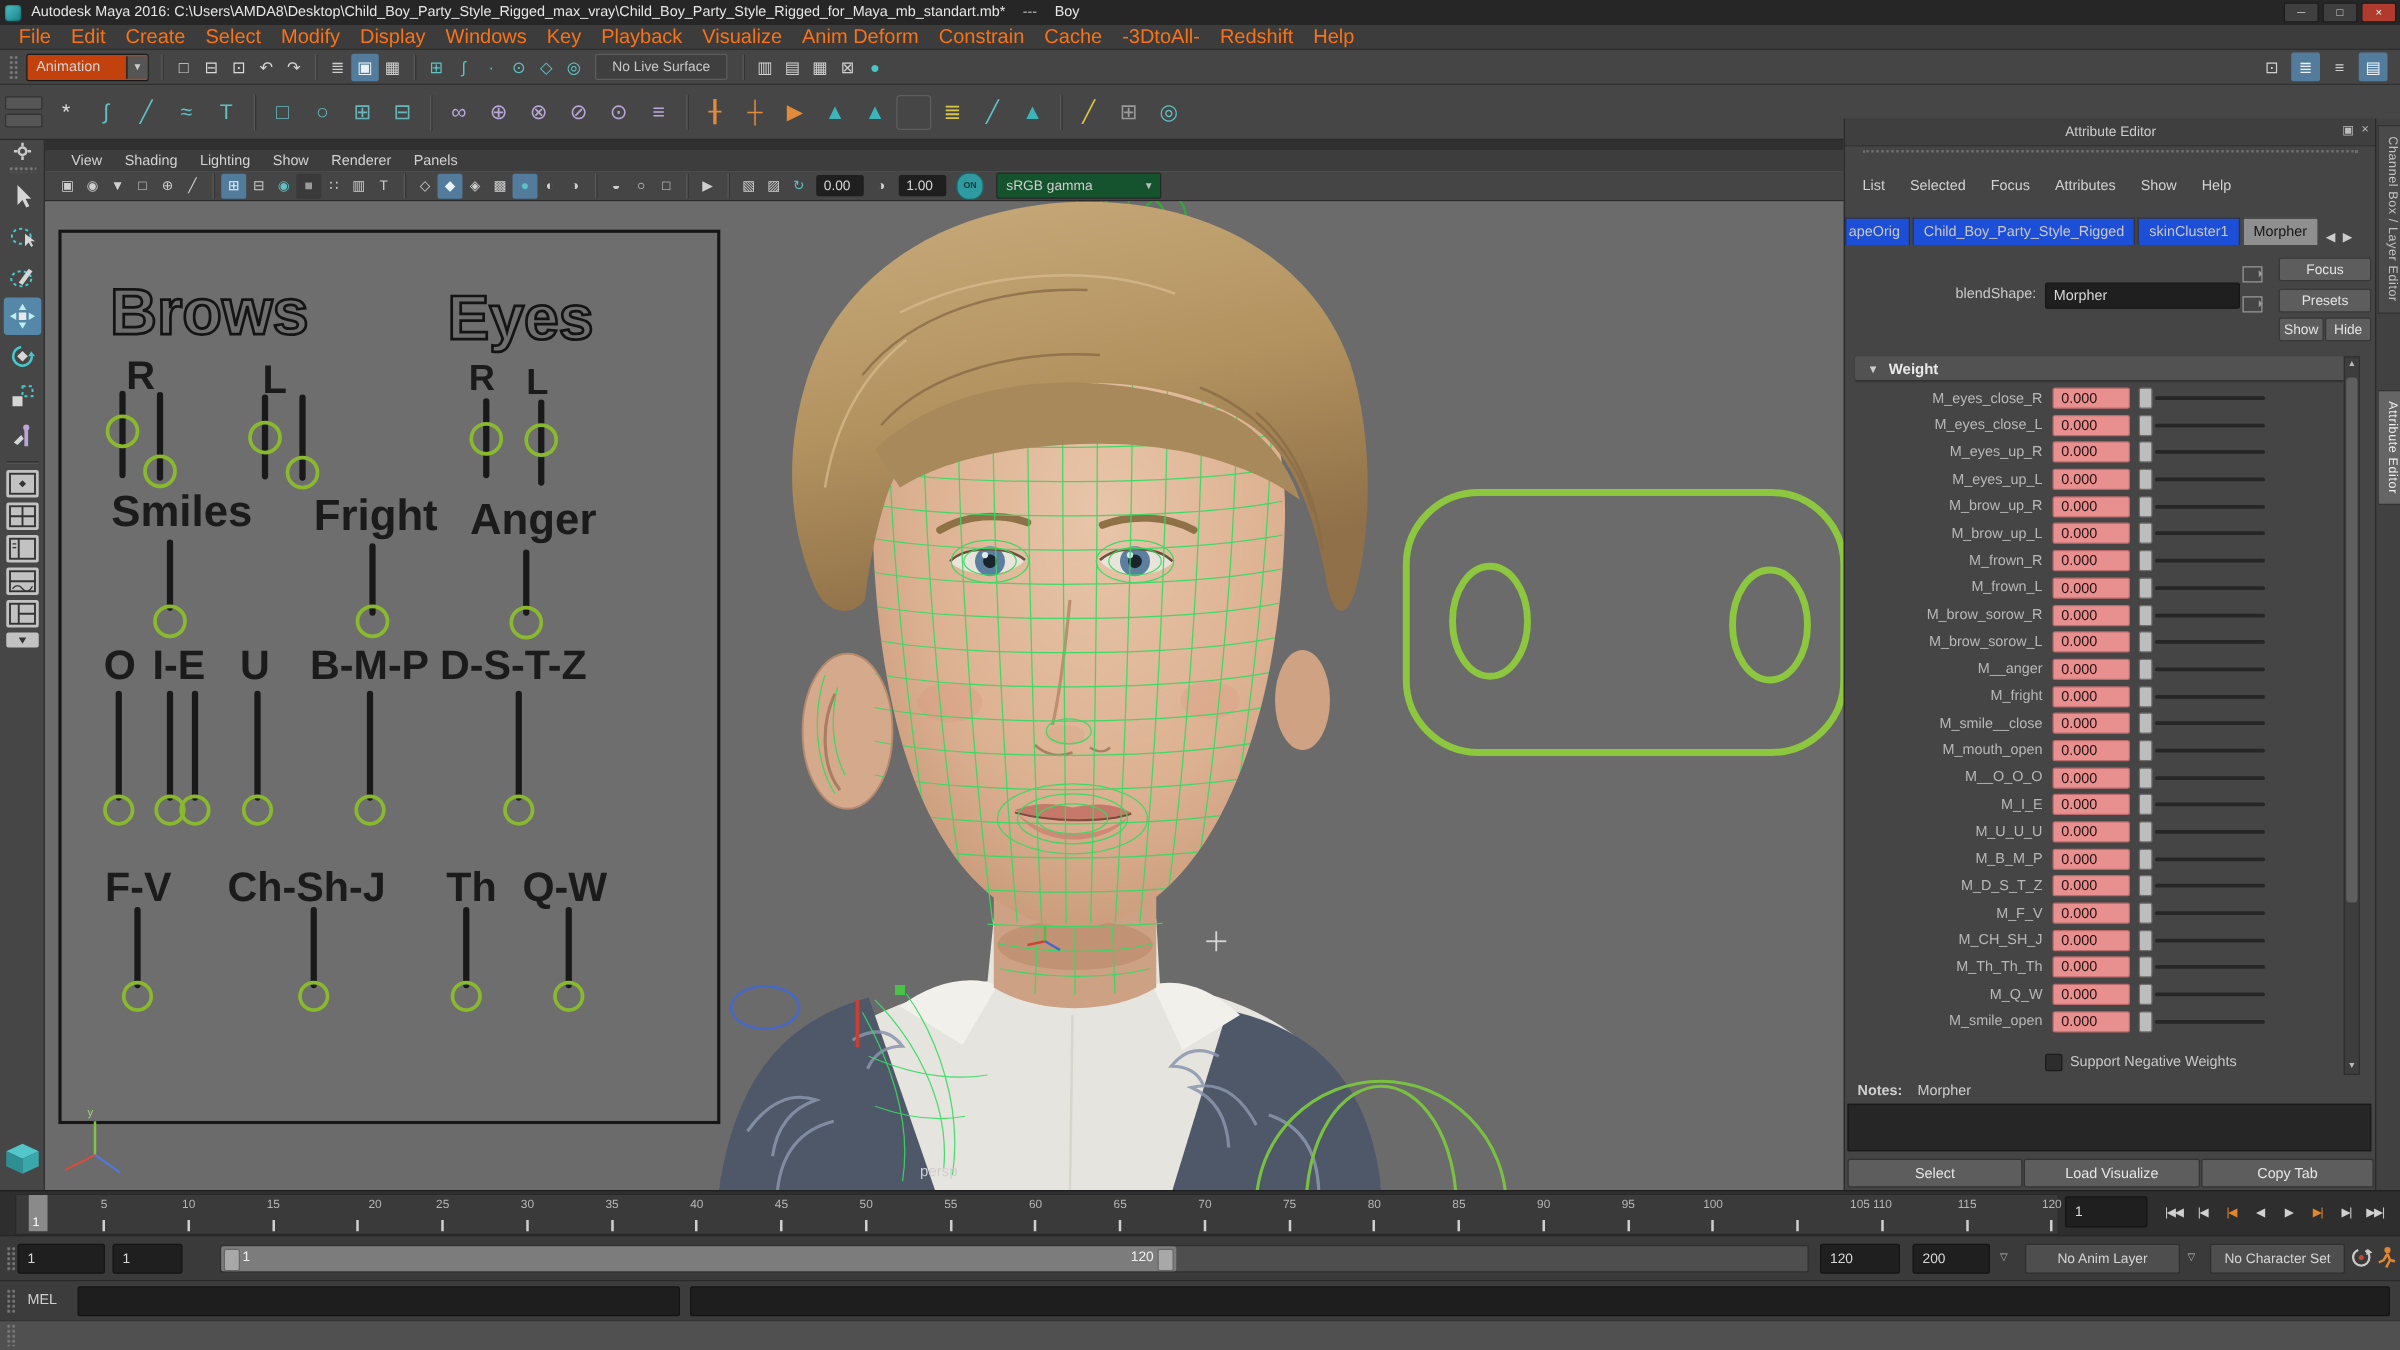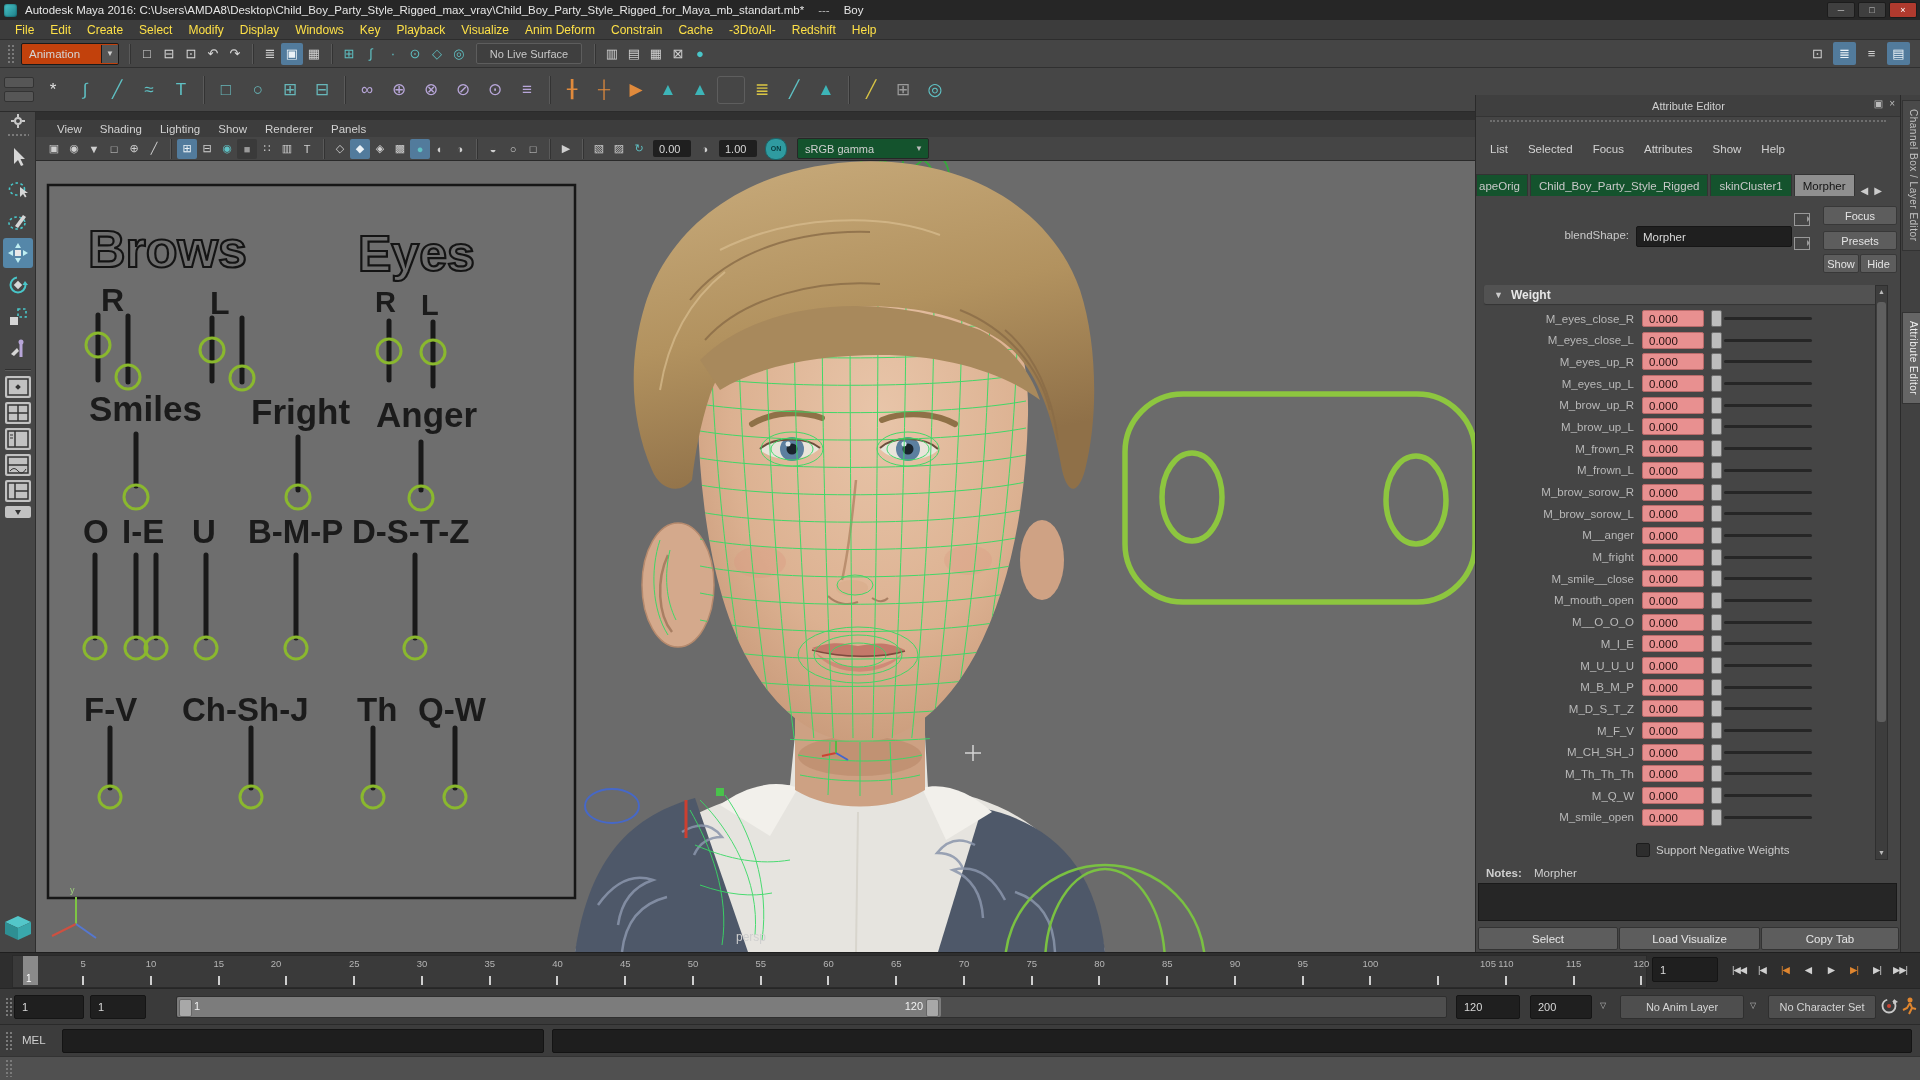--- a/index.html
+++ b/index.html
@@ -12,21 +12,21 @@
   #titlebar .sep-t{margin:0 14px;color:#bbb;font-size:11.5px;}
   .winctl{margin-left:auto;display:flex;gap:3px;padding-right:3px;}
   .winbtn{width:26px;height:14px;background:#3f3f3f;border:1px solid #1c1c1c;color:#ccc;font-size:9px;
           display:flex;align-items:center;justify-content:center;border-radius:2px;}
   .winbtn.close{background:#b03a2e;color:#fff;}
   #maya-logo{width:13px;height:13px;margin-left:4px;border-radius:3px;
              background:linear-gradient(135deg,#49c6c9,#1d7e87);box-shadow:inset 0 0 2px #0b3e44;}
   
   #menubar{left:0;top:20px;width:1920px;height:20px;background:#3c3c3c;display:flex;align-items:center;
            padding-left:8px;gap:2px;border-bottom:1px solid #2d2d2d;box-sizing:border-box;}
-  .menu-item{font-size:12px;color:#fde047;padding:2px 7px;}
+  .menu-item{font-size:16px;color:#f97316;padding:2px 7px;}
   
   #toolbar1{left:0;top:40px;width:1920px;height:28px;background:#454545;border-bottom:1px solid #303030;
             display:flex;align-items:center;box-sizing:border-box;padding-left:4px;}
   .grip-v{width:7px;height:20px;margin:0 3px;background-image:radial-gradient(circle,#7a7a7a 1px,transparent 1.3px);background-size:4px 4px;}
   #menuset{width:96px;height:20px;background:#c2410c;border:1px solid #1a1a1a;border-radius:2px;display:flex;align-items:center;margin:0 4px;}
   #menuset .lbl{font-size:11.5px;color:#d5d5d5;padding-left:7px;flex:1;}
   #menuset .arr{width:16px;height:18px;background:#555;border-left:1px solid #1a1a1a;color:#ccc;font-size:8px;
                 display:flex;align-items:center;justify-content:center;}
   .tsep{width:1px;height:20px;background:#5a5a5a;margin:0 6px;box-shadow:1px 0 0 #333;}
   .tb{width:22px;height:22px;display:flex;align-items:center;justify-content:center;font-size:13px;color:#cfcfcf;border-radius:2px;}
@@ -71,21 +71,21 @@
   #vp-canvas{left:0;top:49px;}
   
   #ae{left:1475px;top:95px;width:425px;height:857px;background:#454545;border-left:1px solid #2a2a2a;box-sizing:border-box;font-size:11.5px;}
   #ae-header{left:0;top:0;width:425px;height:21px;background:#3f3f3f;border-bottom:1px solid #343434;
              display:flex;align-items:center;justify-content:center;font-size:11px;color:#cfcfcf;}
   #ae-header .hicons{position:absolute;right:6px;top:3px;display:flex;gap:6px;font-size:10px;color:#bbb;}
   #ae-grip{left:14px;top:25px;width:396px;height:3px;border-top:2px dotted #6e6e6e;}
   #ae-menubar{left:0px;top:46px;width:420px;display:flex;gap:4px;padding-left:6px;}
   .ae-menu-item{font-size:11.5px;color:#d2d2d2;padding:2px 8px;}
   #ae-tabs{left:0px;top:77px;width:425px;height:24px;display:flex;align-items:flex-end;}
-  .ae-tab{height:22px;background:#14532d;border:1px solid #333;border-bottom:none;color:#c8c8c8;font-size:11.5px;
+  .ae-tab{height:22px;background:#1d4ed8;border:1px solid #333;border-bottom:none;color:#c8c8c8;font-size:11.5px;
           display:flex;align-items:center;justify-content:center;padding:0 8px;margin-right:2px;white-space:nowrap;overflow:hidden;box-sizing:border-box;}
   .ae-tab.first{width:52px;justify-content:flex-start;padding-left:2px;}
   .ae-tab.active{background:#8f8f8f;color:#141414;}
   .ae-tab-arrows{margin-left:4px;color:#ccc;font-size:10px;display:flex;gap:6px;}
   #blendshape-label{left:78px;top:134px;width:75px;text-align:right;color:#c9c9c9;}
   #blendshape-field{left:160px;top:131px;width:148px;height:19px;background:#1f1f1f;border:1px solid #161616;border-radius:2px;
                     color:#d9d9d9;display:flex;align-items:center;padding-left:6px;}
   .connbox{width:14px;height:11px;border:1px solid #999;position:absolute;left:318px;}
   .connbox:after{content:"";position:absolute;right:-4px;top:2px;border:3px solid transparent;border-left-color:#999;}
   .ae-btn{background:#5d5d5d;border:1px solid #383838;border-radius:2px;color:#e4e4e4;font-size:11px;
@@ -897,21 +897,21 @@
     <div id="ruler" class="abs">
       <div id="cur-frame-marker">
         <span>1</span>
       </div>
     <span class="tick-num" style="left: 70.2px;">5</span>
         <div class="tick-line" style="left: 69.2px;"></div>
         <span class="tick-num" style="left: 137.95px;">10</span>
         <div class="tick-line" style="left: 136.95px;"></div>
         <span class="tick-num" style="left: 205.7px;">15</span>
         <div class="tick-line" style="left: 204.7px;"></div>
-        <span class="tick-num" style="left: 263px;">20</span>
+        <span class="tick-num" style="left: 287px;">20</span>
         <div class="tick-line" style="left: 272.45px;"></div>
         <span class="tick-num" style="left: 341.2px;">25</span>
         <div class="tick-line" style="left: 340.2px;"></div>
         <span class="tick-num" style="left: 408.95px;">30</span>
         <div class="tick-line" style="left: 407.95px;"></div>
         <span class="tick-num" style="left: 476.7px;">35</span>
         <div class="tick-line" style="left: 475.7px;"></div>
         <span class="tick-num" style="left: 544.45px;">40</span>
         <div class="tick-line" style="left: 543.45px;"></div>
         <span class="tick-num" style="left: 612.2px;">45</span>

